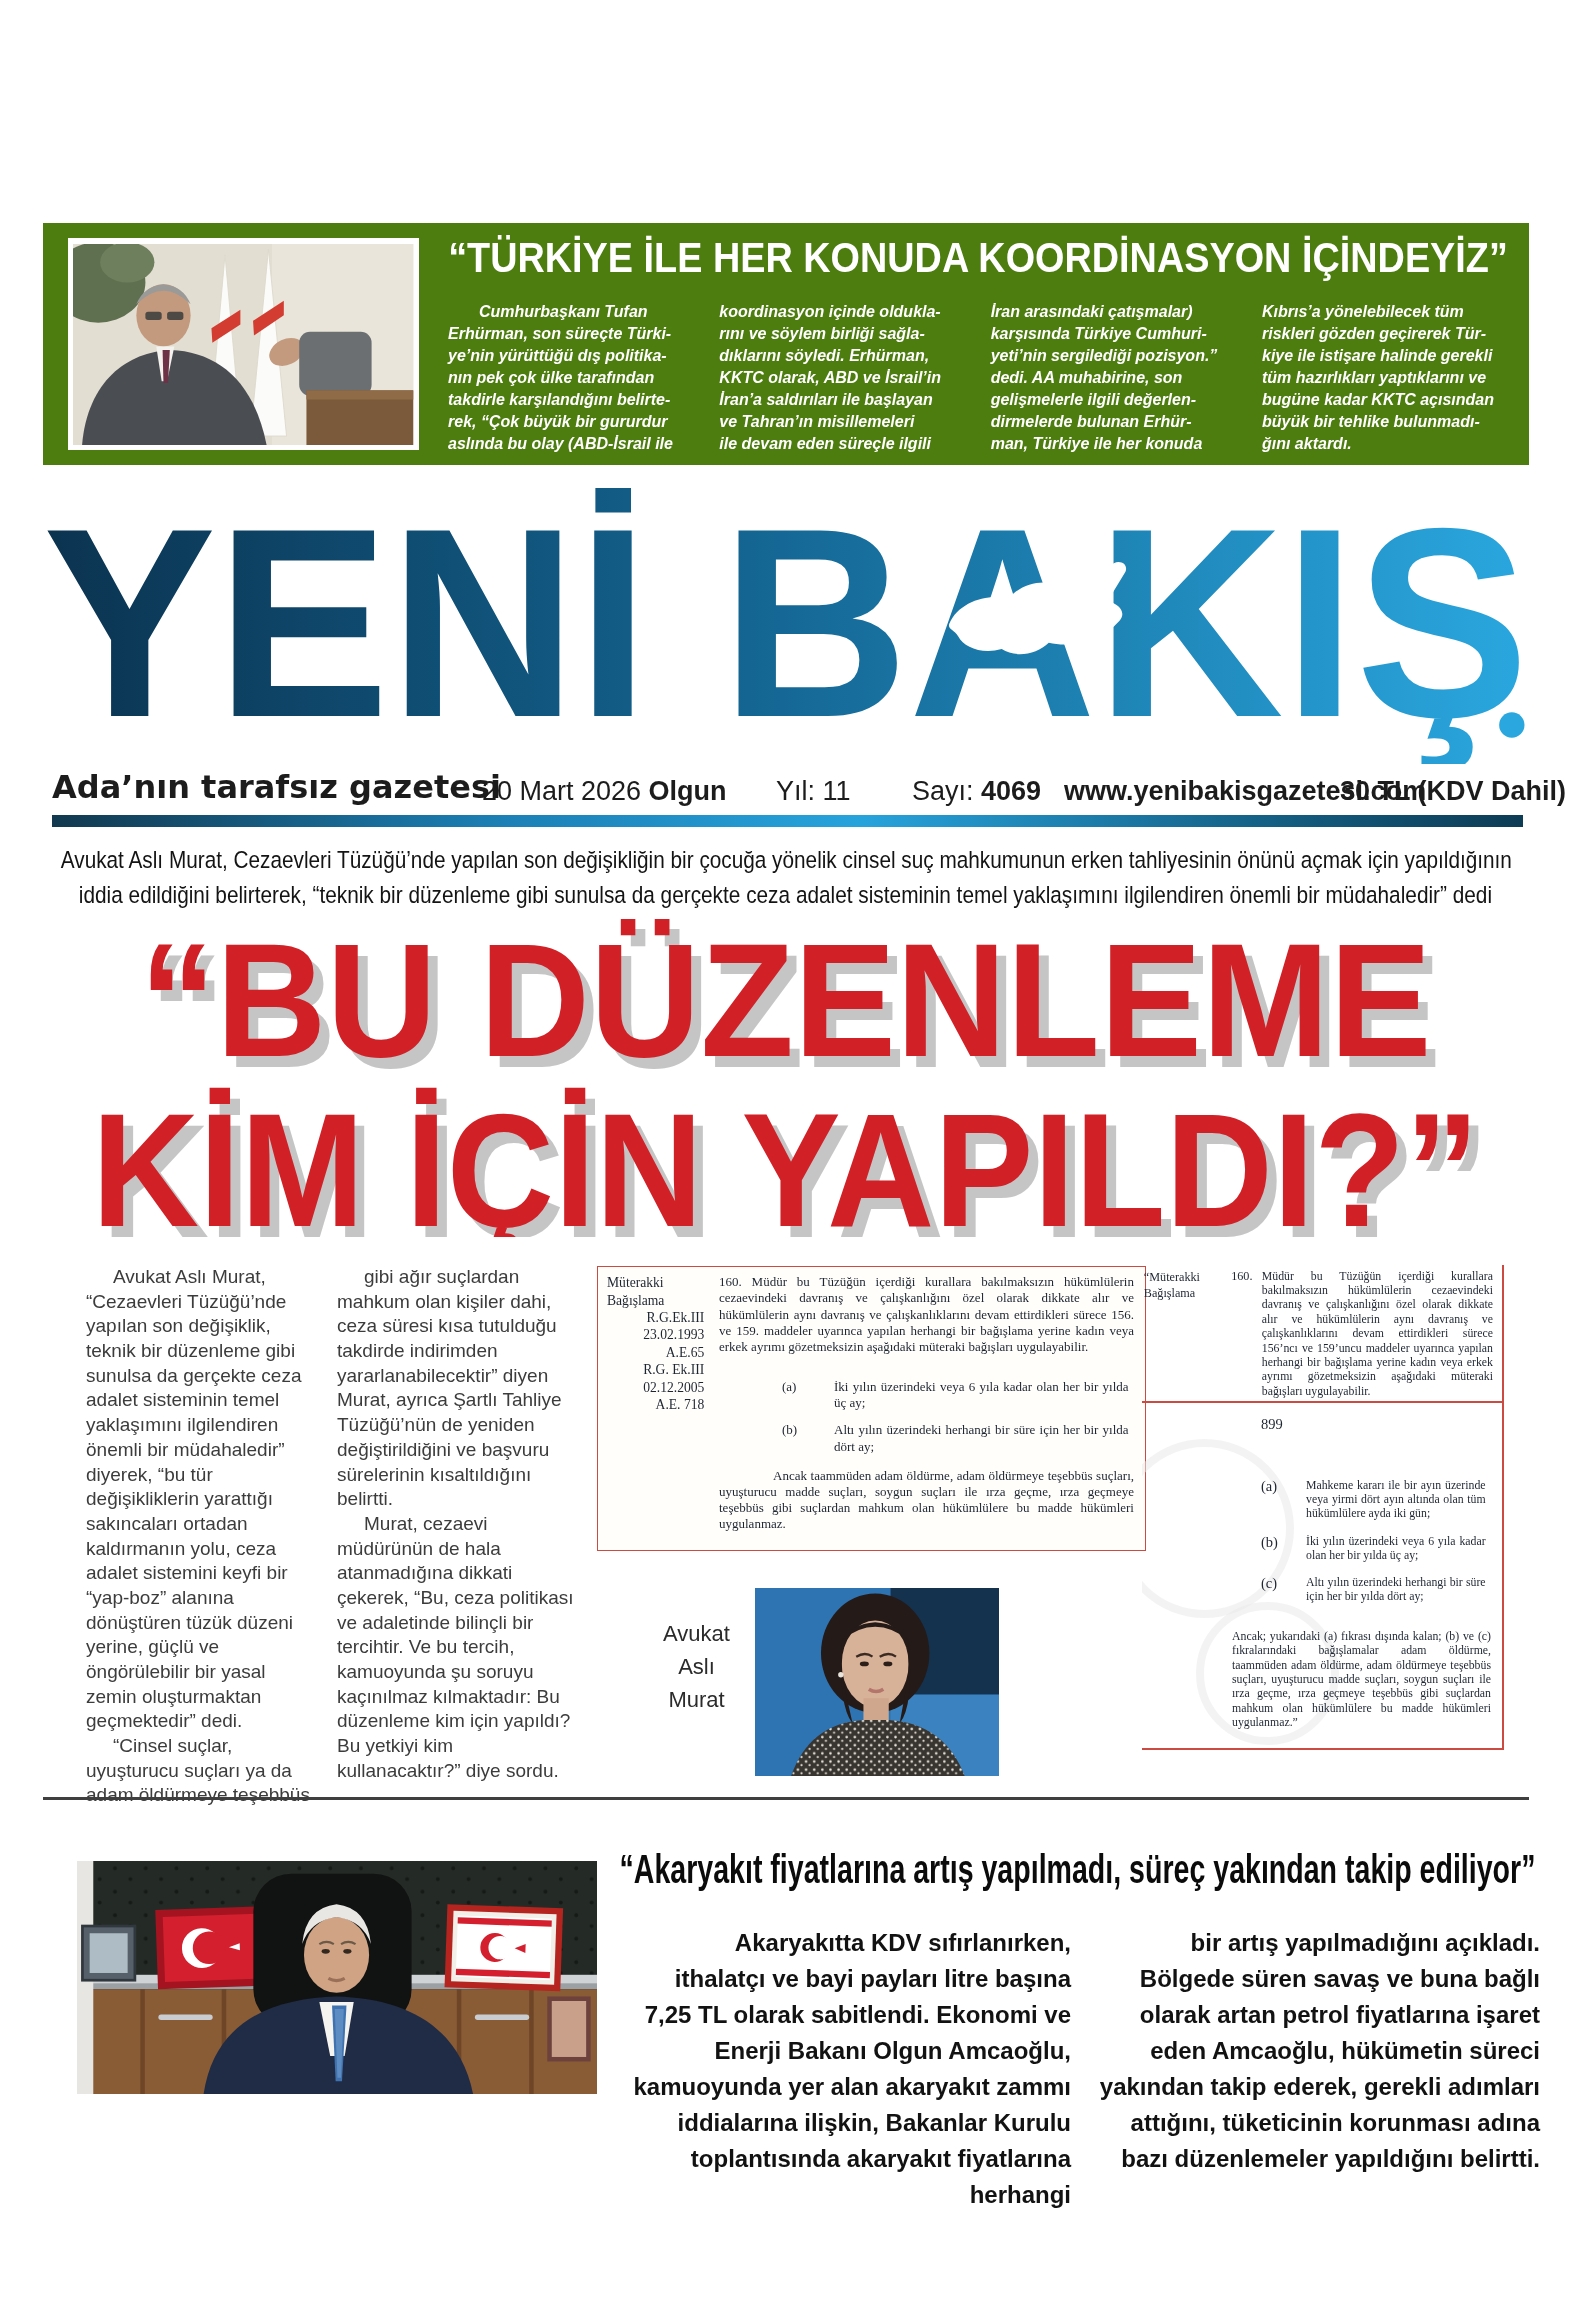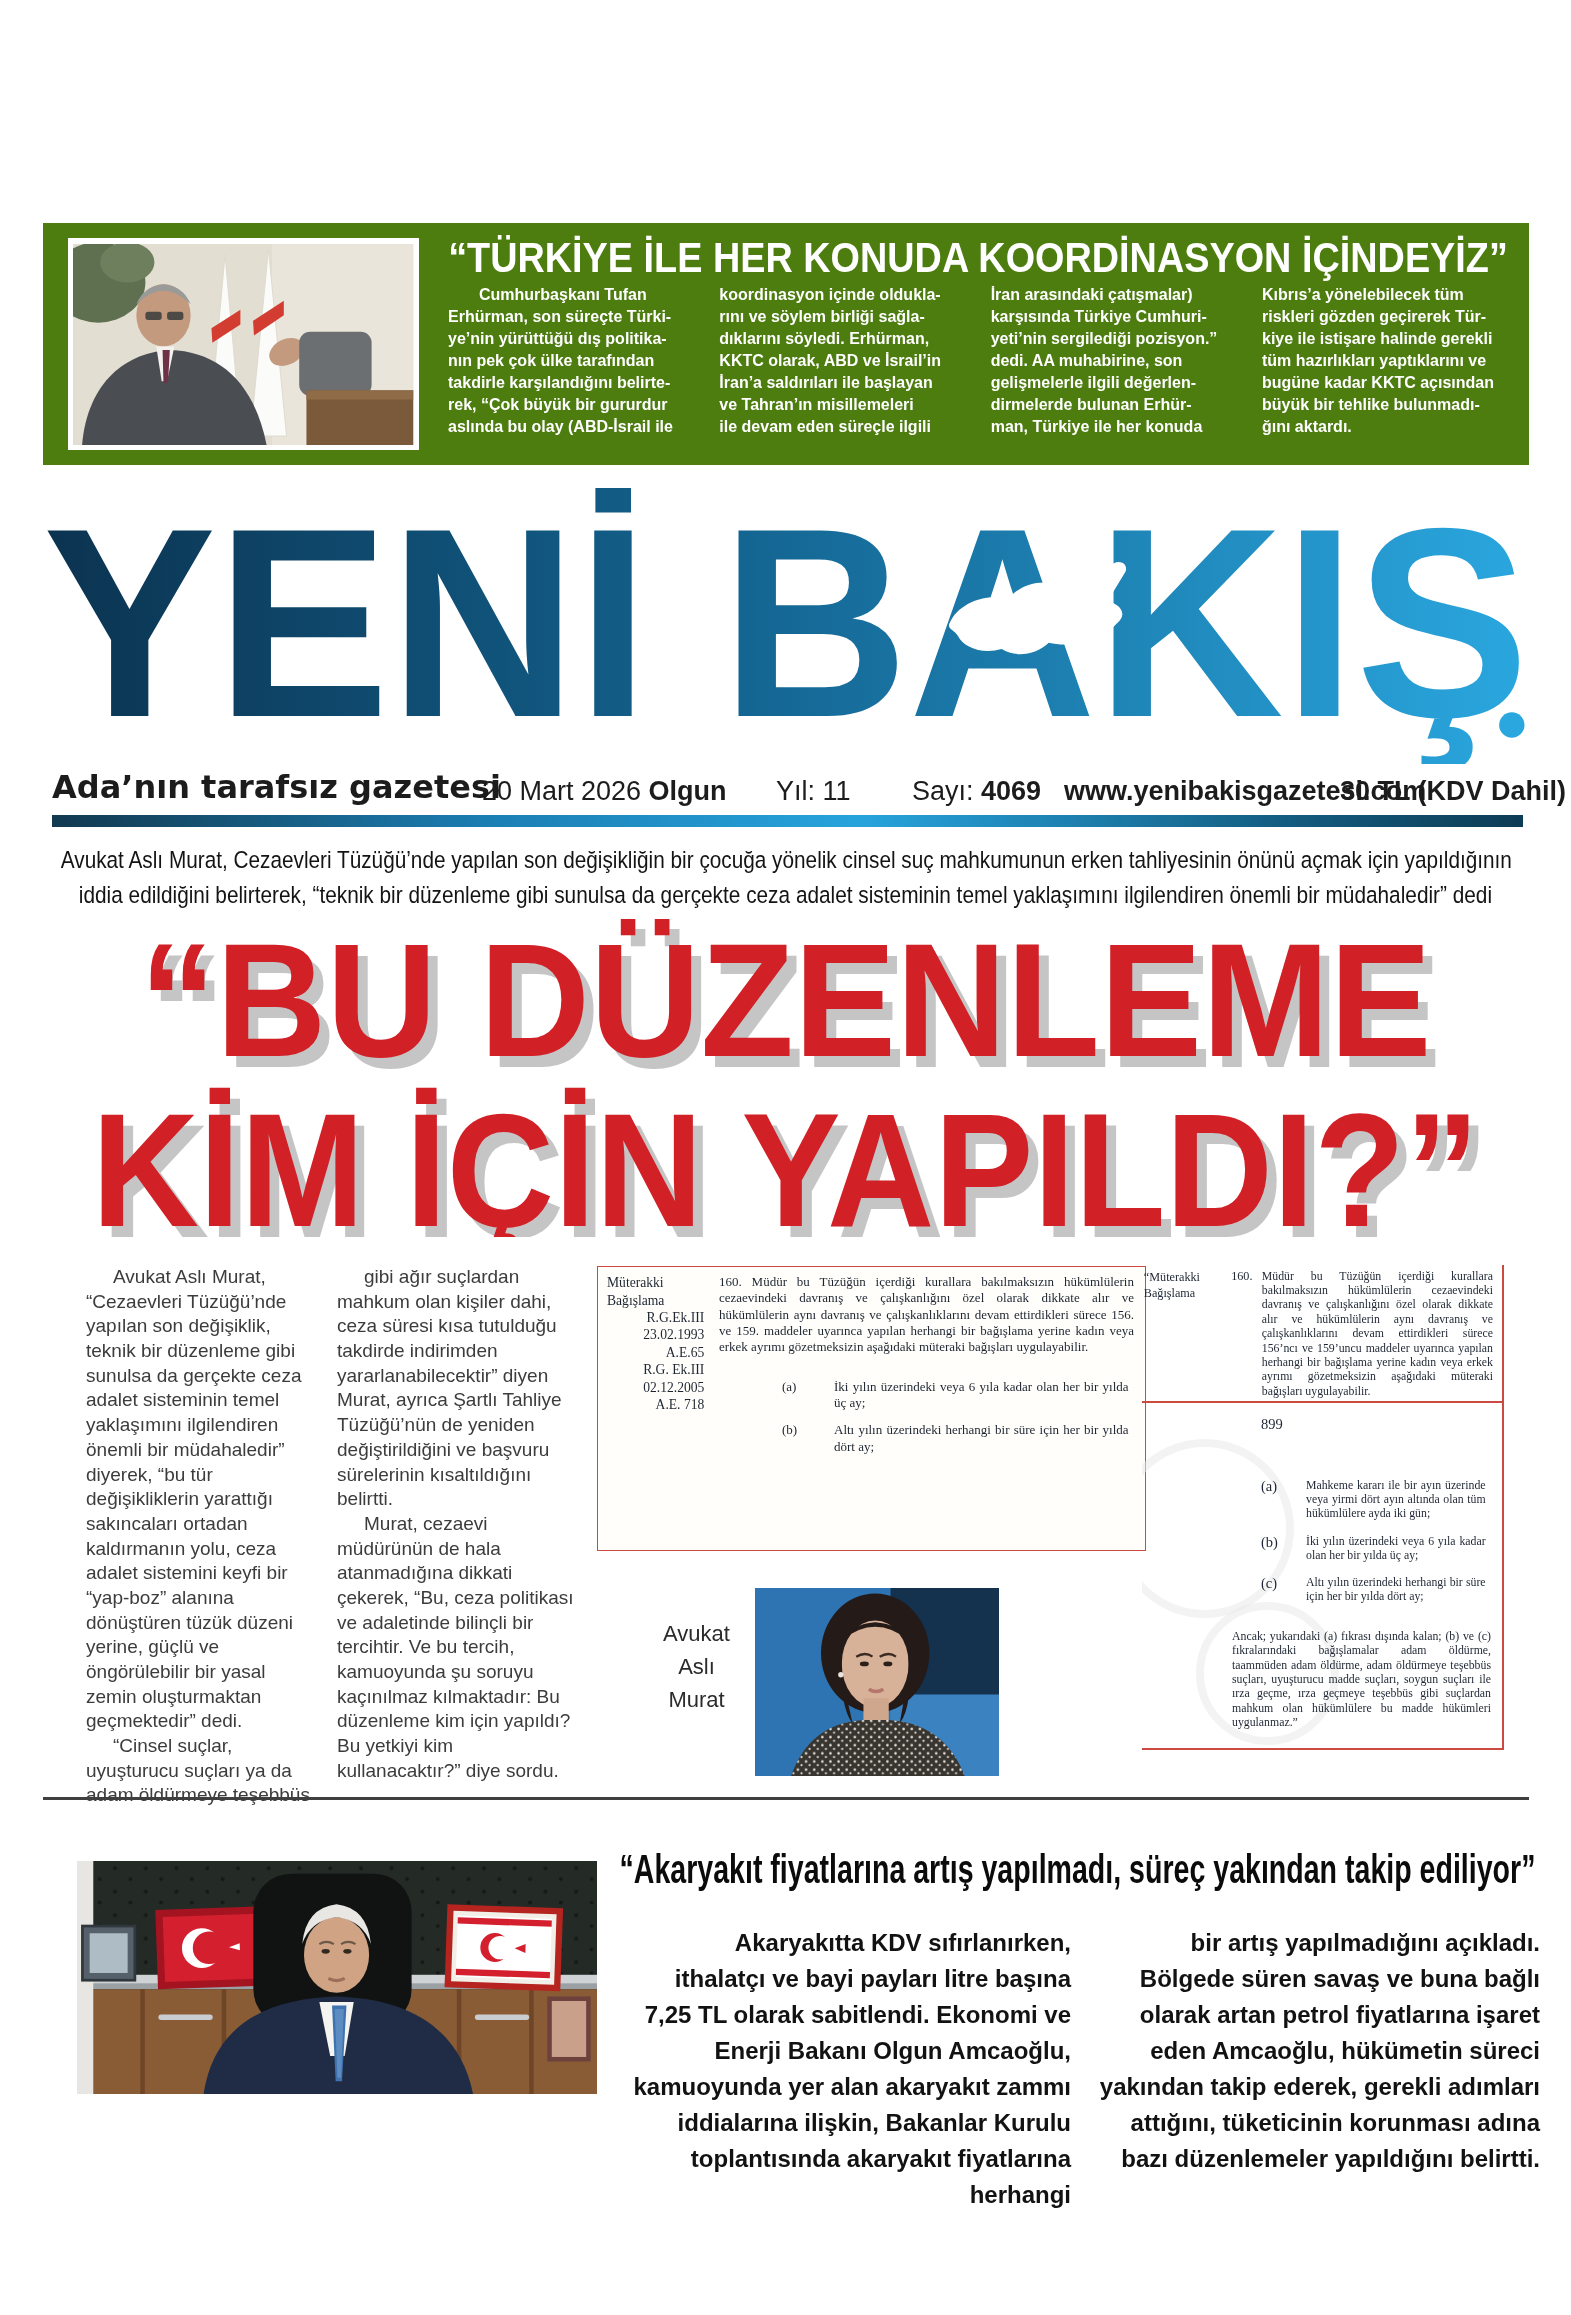--- a/index.html
+++ b/index.html
@@ -7,21 +7,21 @@
         font-family:"Liberation Sans",sans-serif;}
   .abs{position:absolute;}
   .pre{white-space:pre-line;}
 
   
   .banner{left:43px;top:223px;width:1486px;height:242px;background:#4d7c0f;}
   .banner-photo{position:absolute;left:25px;top:15.4px;width:351px;height:212px;background:#fff;
                 padding:5.4px;box-sizing:border-box;}
   .banner-photo svg{width:100%;height:100%;display:block;}
   .banner-headline-svg{position:absolute;left:396px;top:9px;width:1078px;height:52px;}
-  .banner-cols{position:absolute;left:405px;top:61px;width:1069px;display:flex;gap:16.3px;}
+  .banner-cols{position:absolute;left:405px;top:78px;width:1069px;display:flex;gap:16.3px;font-style:italic;}
   .banner-col{flex:1;color:#ffffff;font-weight:bold;font-size:16px;line-height:1.38;}
   .banner-col.first{text-indent:31px;}
 
   
   .masthead-svg{left:43px;top:488px;width:1486px;height:276px;}
   .tagline{left:52px;top:768px;font-size:32px;font-weight:bold;color:#1c1c1c;
            font-family:"DejaVu Sans",sans-serif;}
   .dateline{top:776px;font-size:27px;color:#1c1c1c;}
   .dl-date{left:482px;}
   .dl-yil{left:776px;}
@@ -217,20 +217,21 @@
     <div class="doc1-body">
       <div class="doc1-clause">160. Müdür bu Tüzüğün içerdiği kurallara bakılmaksızın hükümlülerin cezaevindeki davranış ve çalışkanlığını özel olarak dikkate alır ve hükümlülerin aynı davranış ve çalışkanlıklarını devam ettirdikleri sürece 156. ve 159. maddeler uyarınca yapılan herhangi bir bağışlama yerine kadın veya erkek ayrımı gözetmeksizin aşağıdaki müteraki bağışları uygulayabilir.</div>
       <div class="doc-item firstgap">
         <span class="lbl">(a)</span>
         <span class="txt">İki yılın üzerindeki veya 6 yıla kadar olan her bir yılda üç ay;</span>
       </div>
       <div class="doc-item">
         <span class="lbl">(b)</span>
         <span class="txt">Altı yılın üzerindeki herhangi bir süre için her bir yılda dört ay;</span>
       </div>
+      <div class="doc1-note">Ancak taammüden adam öldürme, adam öldürmeye teşebbüs suçları, uyuşturucu madde suçları, soygun suçları ile ırza geçme, ırza geçmeye teşebbüs gibi suçlardan mahkum olan hükümlülere bu madde hükümleri uygulanmaz.</div>
     </div>
   </div>
 
   <div class="abs doc2">
     <div class="doc2-top">
       <div class="doc2-margin pre">“Müterakki
 Bağışlama</div>
       <div class="doc2-num">160.</div>
       <div class="doc2-clause">Müdür bu Tüzüğün içerdiği kurallara bakılmaksızın hükümlülerin cezaevindeki davranış ve çalışkanlığını özel olarak dikkate alır ve hükümlülerin aynı davranış ve çalışkanlıklarını devam ettirdikleri sürece 156’ncı ve 159’uncu maddeler uyarınca yapılan herhangi bir bağışlama yerine kadın veya erkek ayrımı gözetmeksizin aşağıdaki müteraki bağışları uygulayabilir.</div>
     </div>

